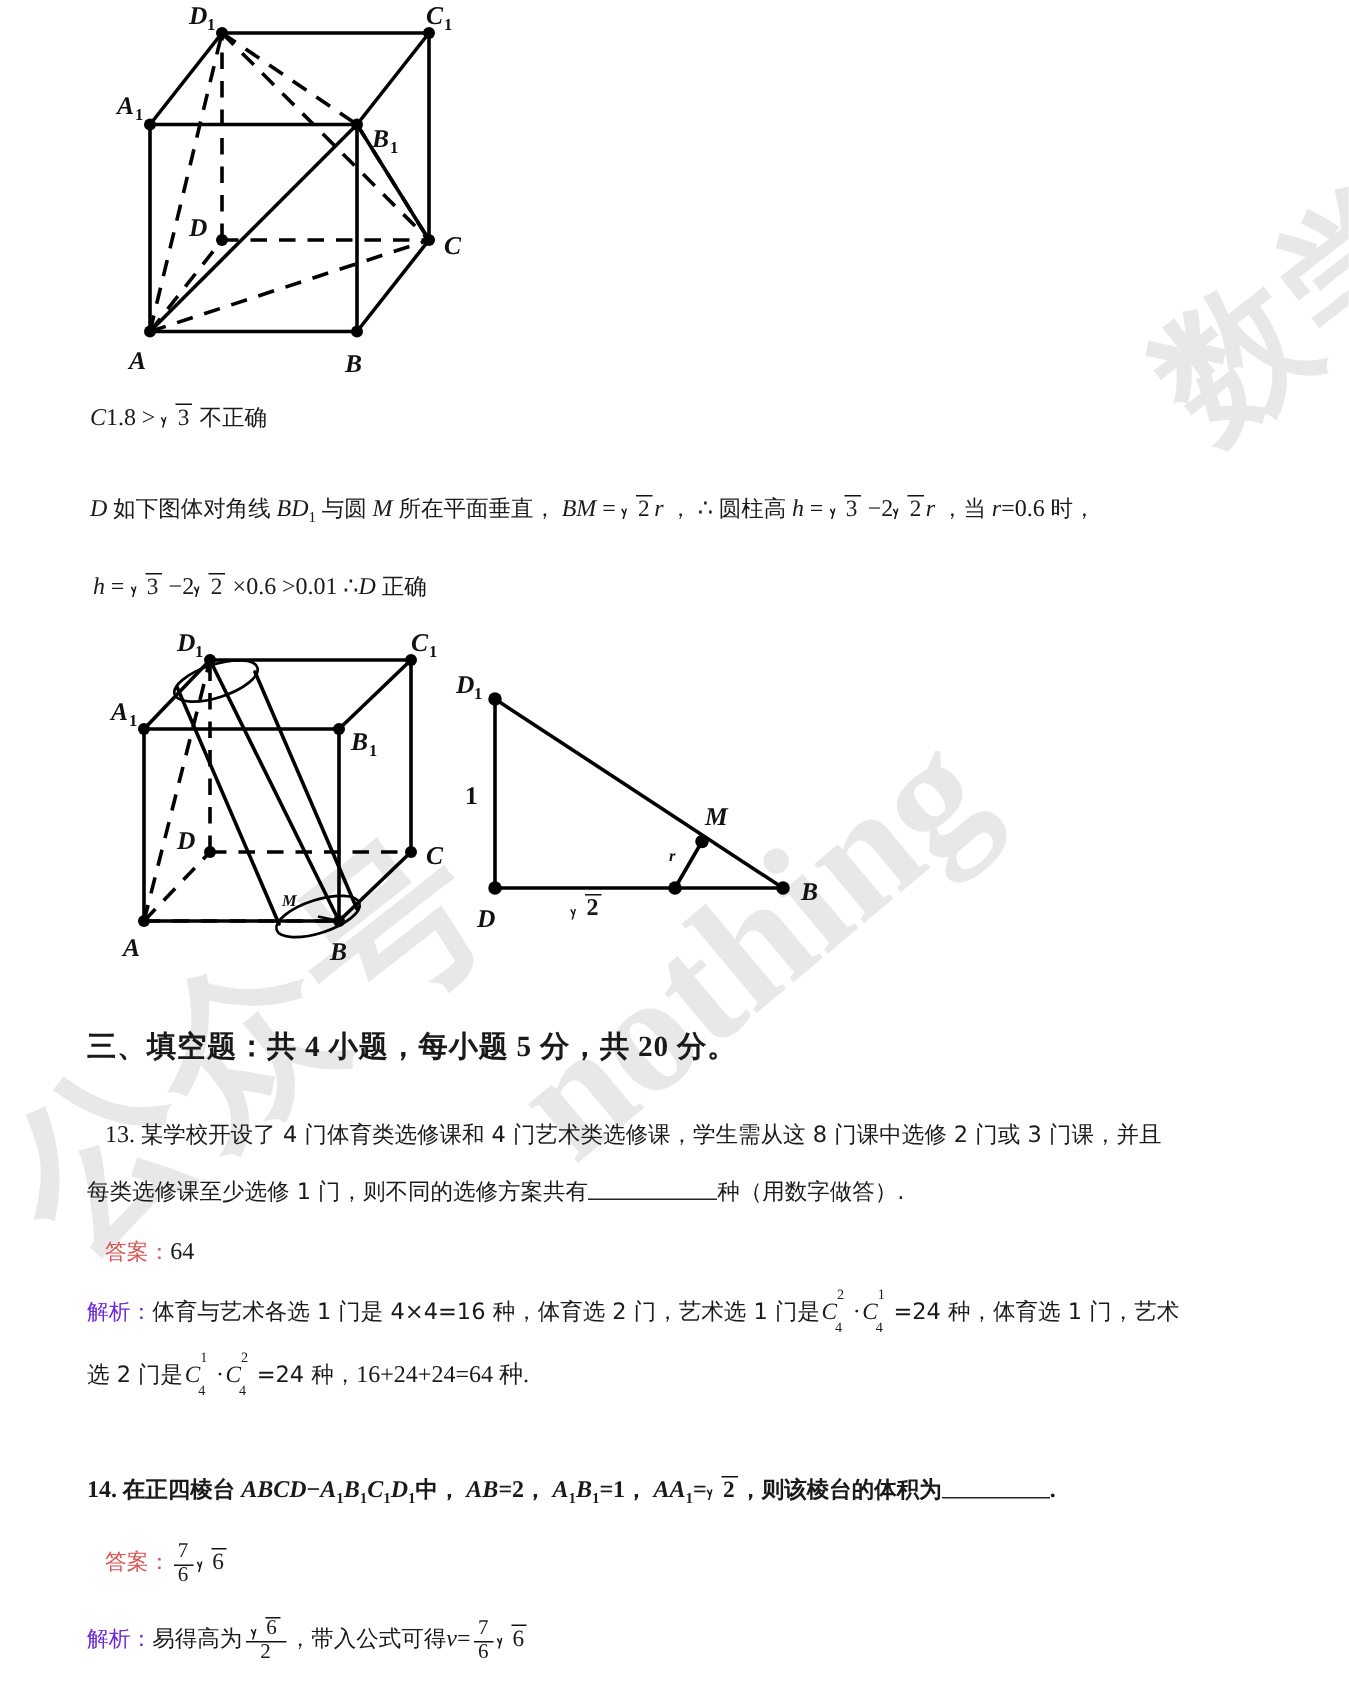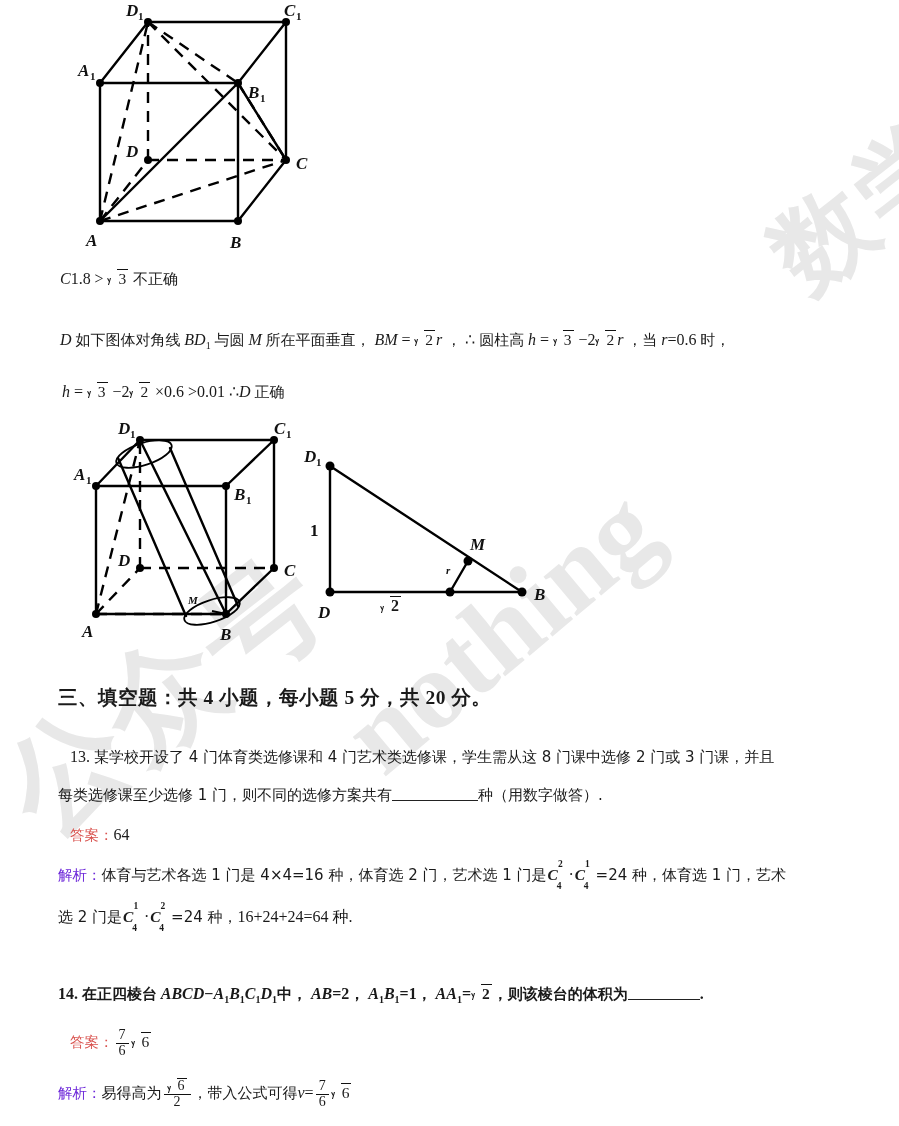--- a/index.html
+++ b/index.html
@@ -129,21 +129,21 @@
   }
   .rad > span {
     display: inline-block;
     border-top: 1.3px solid #111;
     padding: 0 2px 0 1px;
     font-style: normal;
     font-family: "Liberation Serif", serif;
   }
 
   
-  .comb { display: inline-block; font-style: italic; font-family: "Liberation Serif", serif; position: relative; margin: 0 1px; font-weight: bold; }
+  .comb { display: inline-block; font-style: italic; font-family: "Liberation Serif", serif; position: relative; margin: 0 1px; }
   .comb .sup { font-size: 9.5px; font-style: normal; position: relative; top: -7px; left: 0px; }
   .comb .sub { font-size: 9.5px; font-style: normal; position: relative; top: 5px; left: -6px; }
 
   
   .frac {
     display: inline-block;
     vertical-align: -0.55em;
     text-align: center;
     font-size: 14px;
     line-height: 1.05;

